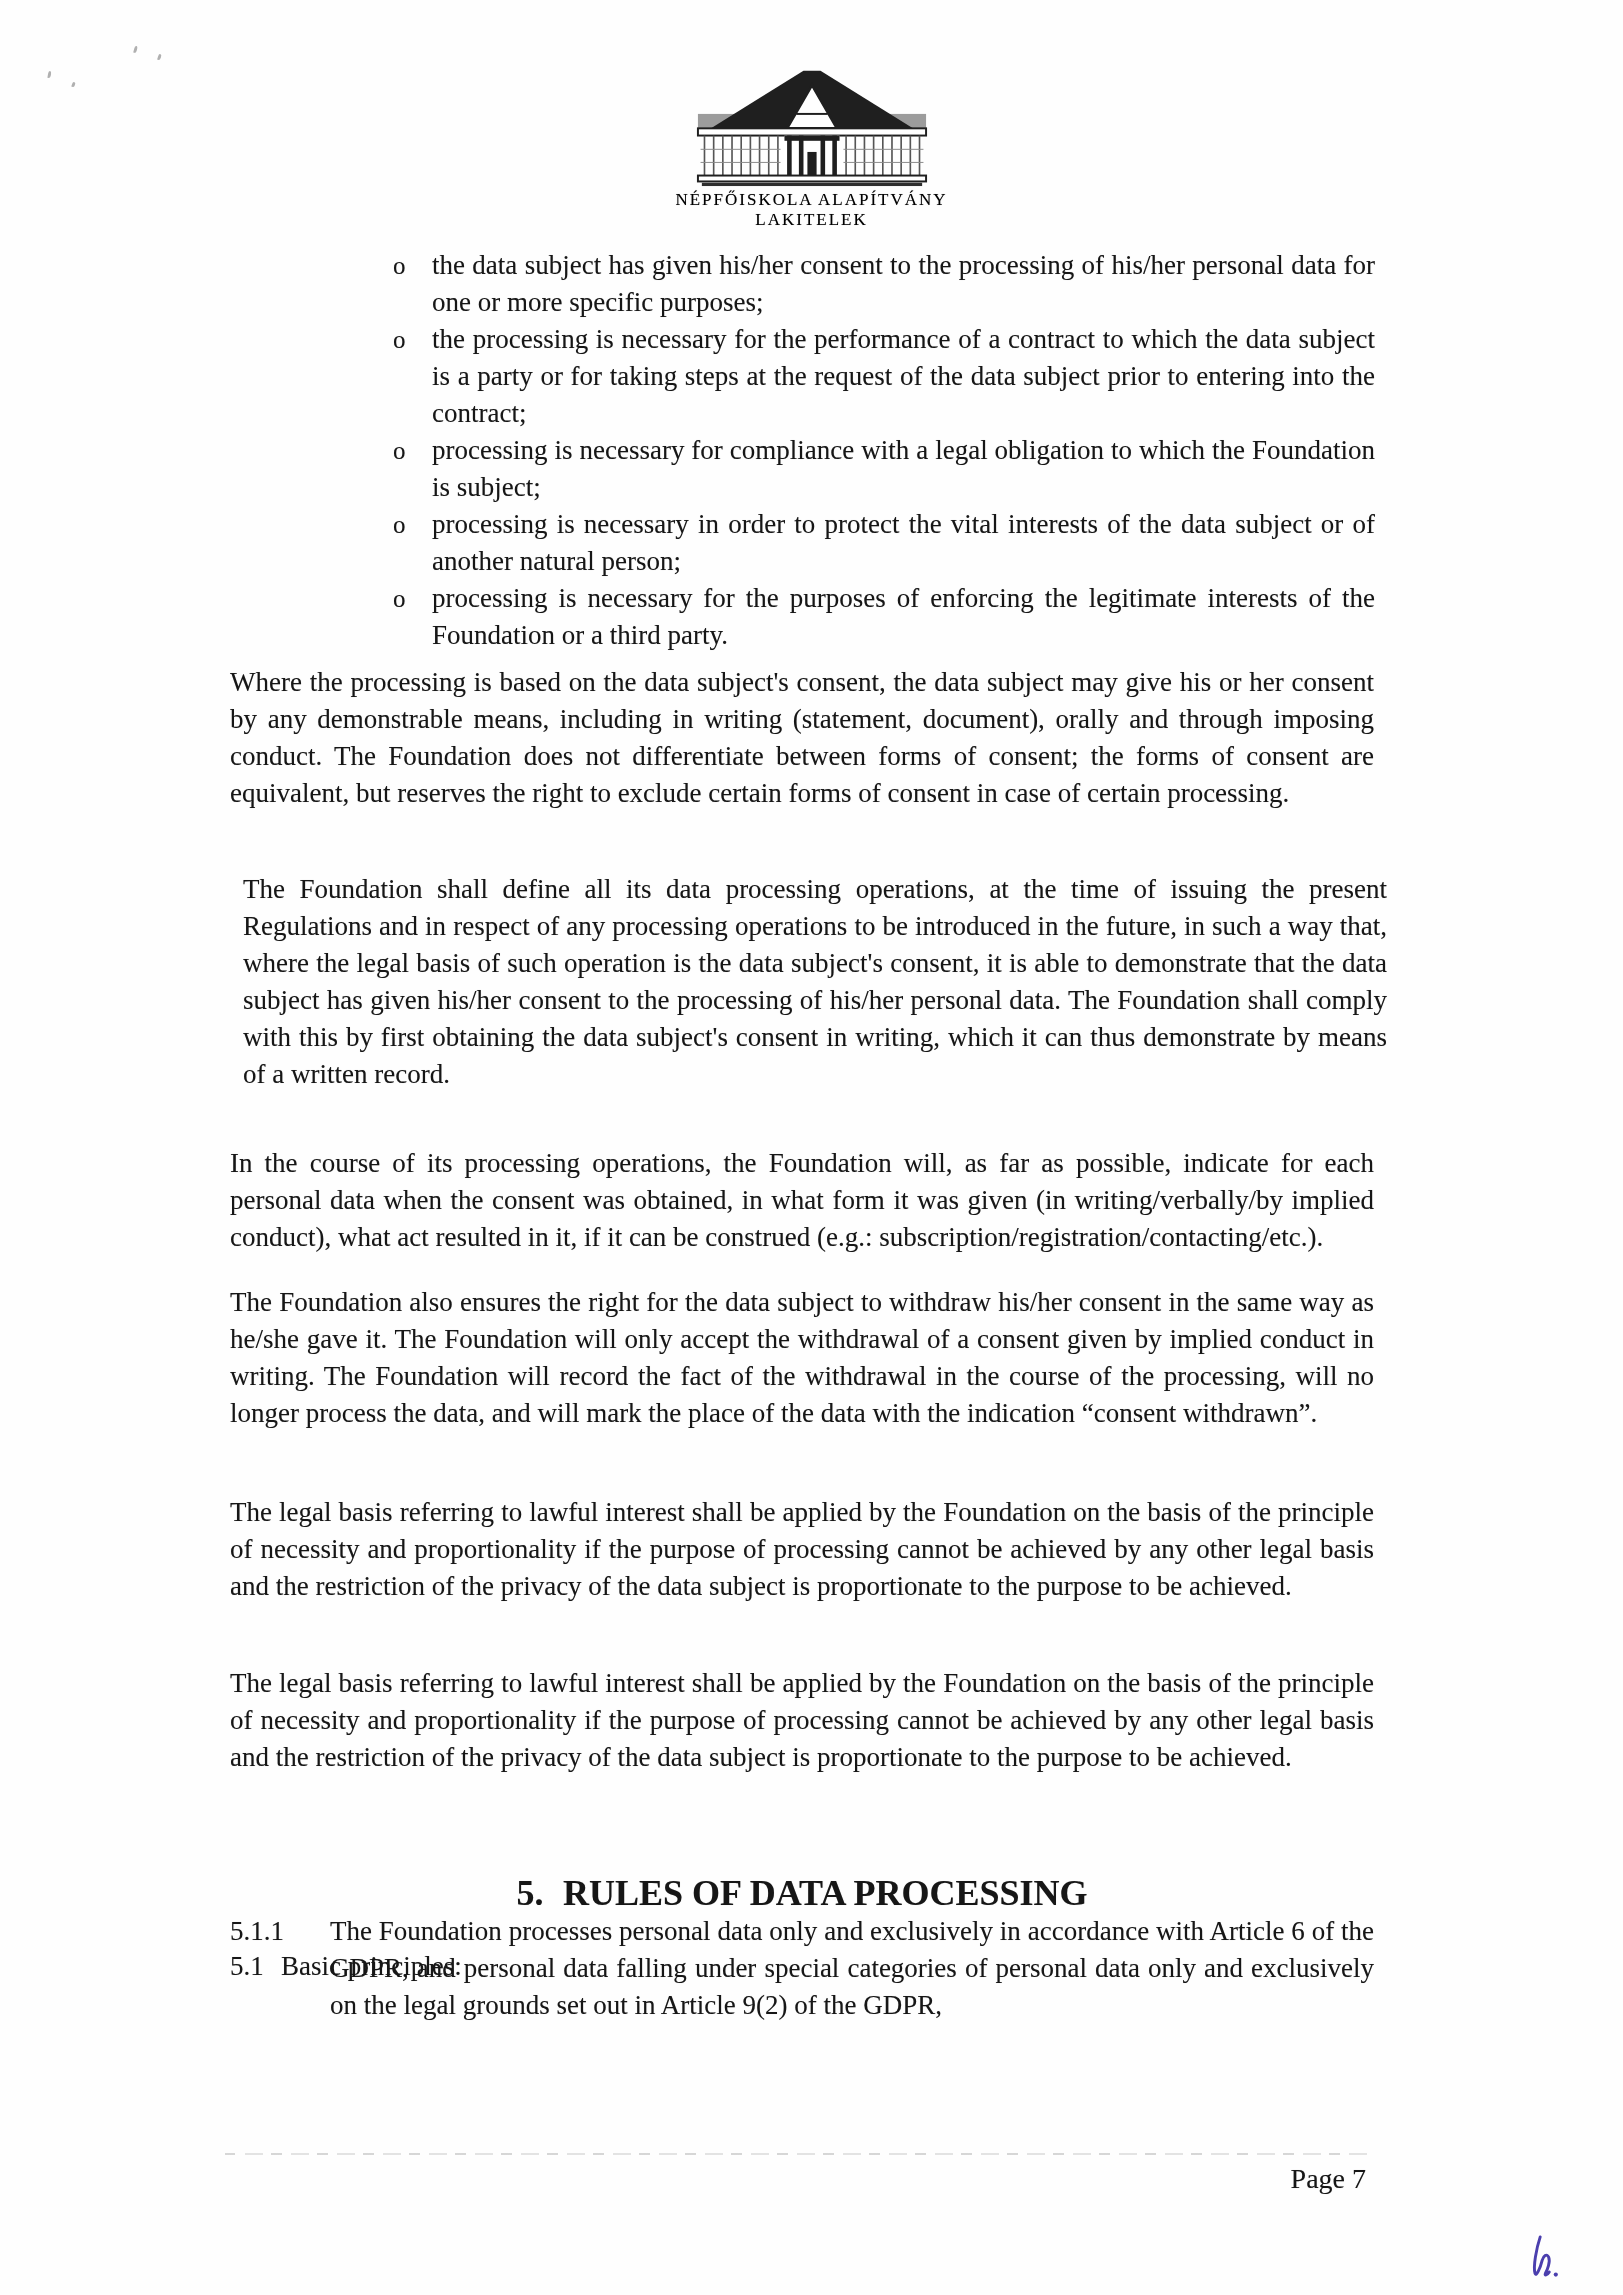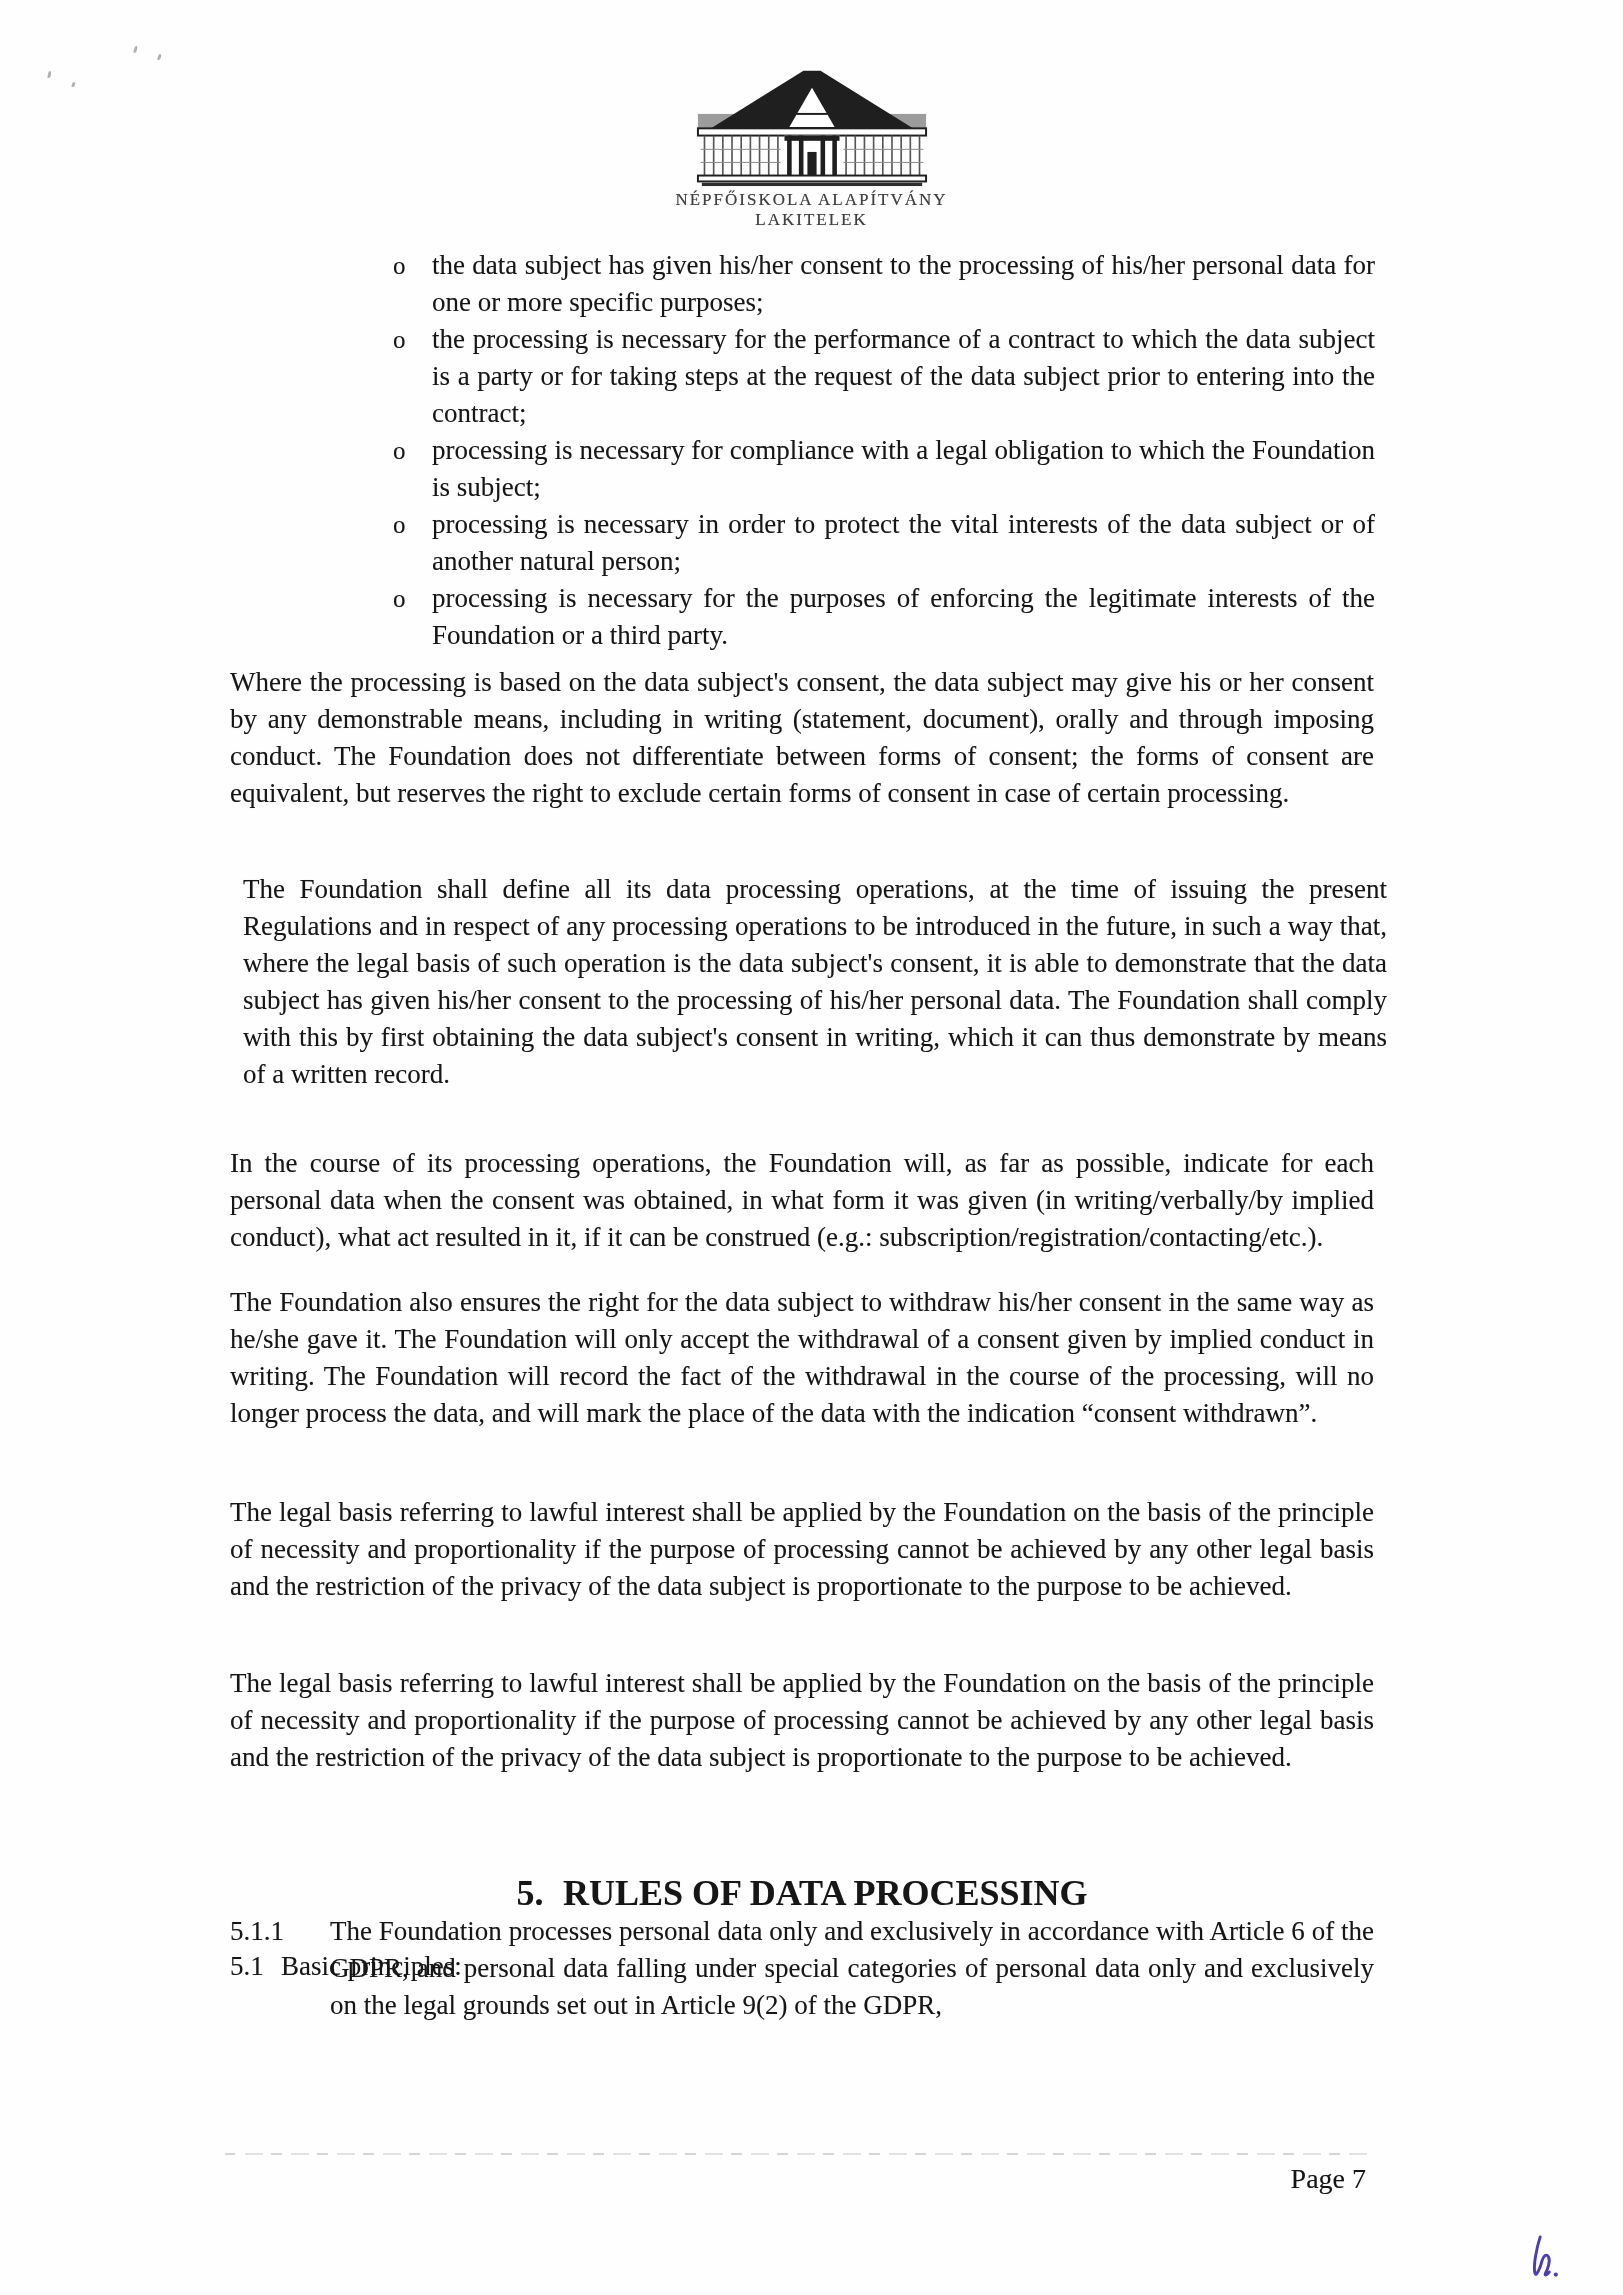--- a/index.html
+++ b/index.html
@@ -20,21 +20,21 @@
   }
   
   .logo-block{
     position:absolute;top:68px;left:0;width:100%;
     text-align:center;
   }
   .logo-art{display:block;margin:0 auto;}
   .logo-caption{
     font-size:17px;line-height:20px;
     letter-spacing:2px;
-    color:#404040;
+    color:#000000;
     text-shadow:0 0 0.7px rgba(40,40,40,.5);
   }
   
   .bullets{
     position:absolute;top:247px;left:393px;width:982px;
   }
   .bullet{display:flex;}
   .bullet-marker{
     width:39px;flex:0 0 39px;
     font-size:25px;line-height:37px;

